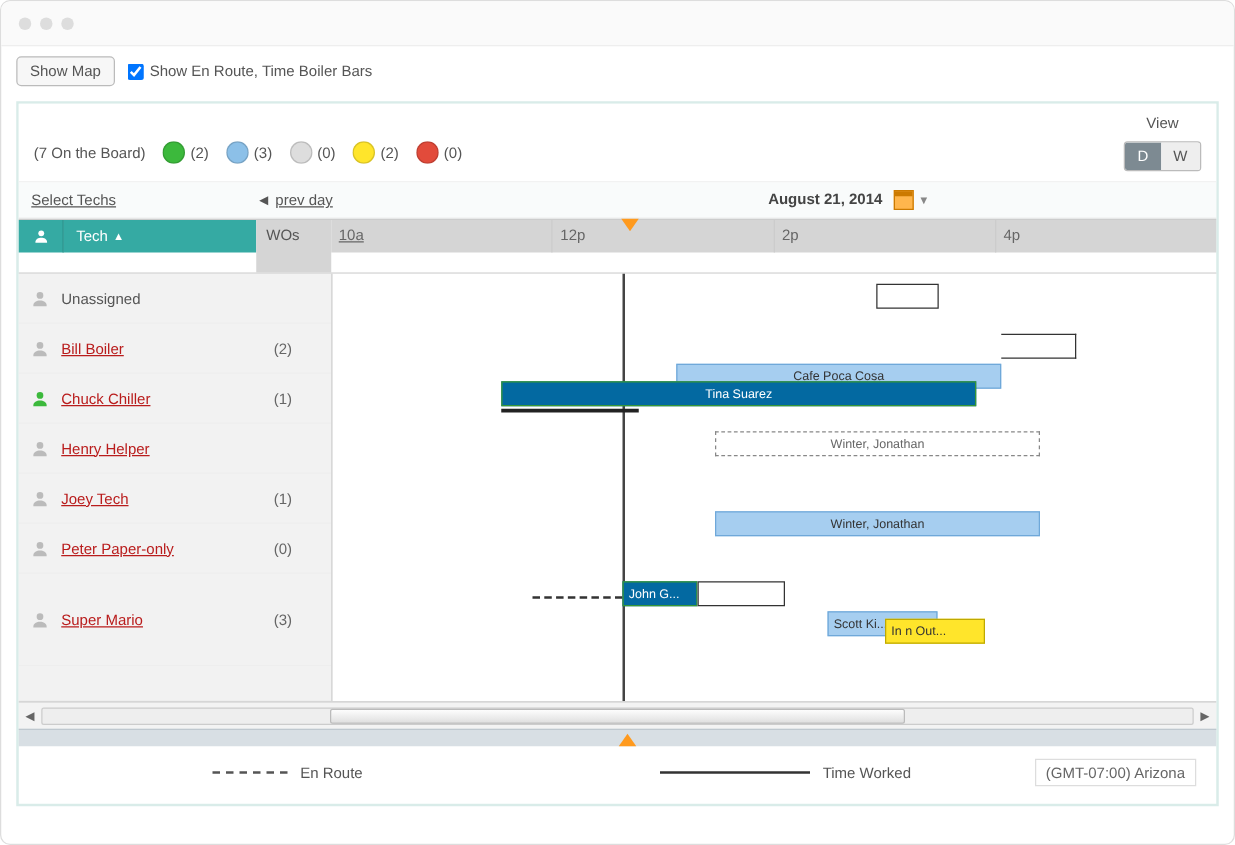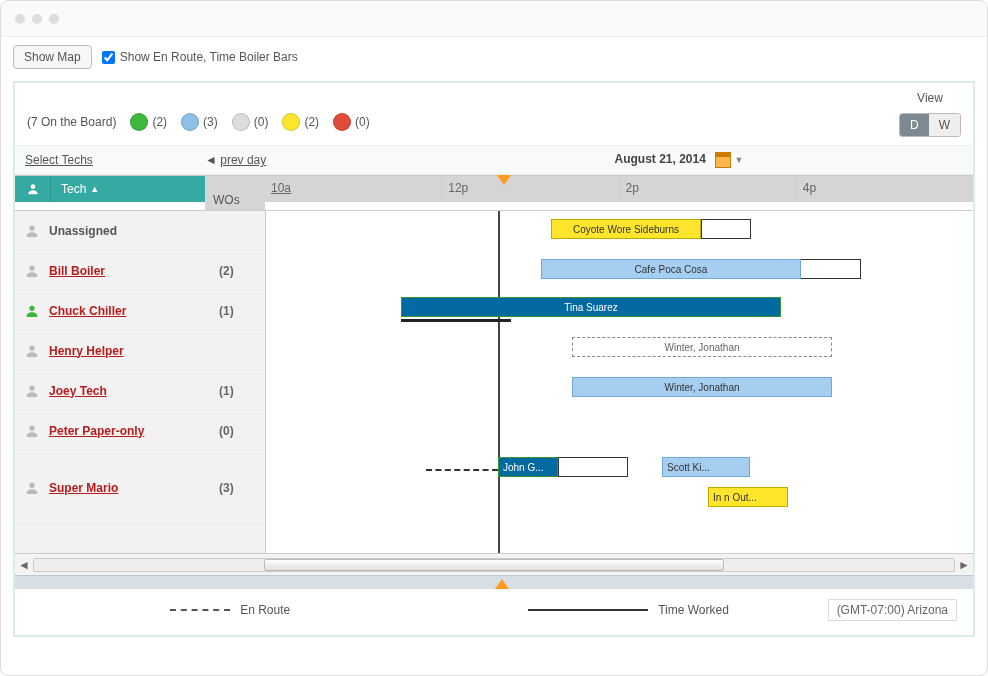--- a/index.html
+++ b/index.html
@@ -77,42 +77,42 @@
 .header-row {
   display: flex; border-top: 1px solid #ccc; border-bottom: 1px solid #ccc;
 }
 .col-icon { width: 36px; background: #35aaa3; border-right: 1px solid #2a8f89;
   display: flex; align-items: center; justify-content: center; height: 26px; }
 .col-tech {
   width: 154px; background: #35aaa3; color: #fff; padding: 5px 10px;
   display: flex; align-items: center; gap: 4px; height: 26px;
 }
 .sort-arrow { font-size: 9px; }
-.col-wo { width: 60px; background: #d5d5d5; padding: 17px 8px; color: #555; height: 16px; }
+.col-wo { width: 60px; background: #d5d5d5; padding: 5px 8px; color: #555; height: 42px; }
 .timeline-head {
   flex: 1; background: #d5d5d5; display: flex; height: 26px; position: relative;
 }
 .time-slot {
   flex: 1; padding: 5px 6px; color: #666; border-left: 1px solid #ccc;
 }
 .time-slot:first-child { border-left: none; text-decoration: underline; }
 
 .marker-top {
   position: absolute; top: -1px; width: 0; height: 0; left: 232px;
   border-left: 7px solid transparent; border-right: 7px solid transparent;
   border-top: 10px solid #ff9a1e;
 }
 
 .body-area { display: flex; position: relative; }
 .left-col {
   width: 250px; background: #f2f2f2;
 }
 .tech-row {
   display: flex; align-items: center; border-bottom: 1px solid #eee;
-  height: 40px; padding: 16px 4px; font-weight: bold;
+  height: 40px; padding: 16px 4px;
 }
 .tech-row.taller { height: 74px; }
 .person-icon {
   width: 26px; display: flex; justify-content: center; color: #aaa;
 }
 .person-icon svg { width: 16px; height: 16px; fill: #bbb; }
 .person-icon.green svg { fill: #3cb93c; }
 .tech-name { flex: 1; padding-left: 4px; }
 .tech-name a { color: #b91c1c; text-decoration: underline; }
 .wo-count { width: 50px; text-align: left; color: #666; padding-left: 8px; }
@@ -124,21 +124,21 @@
 .vline {
   position: absolute; top: 0; bottom: 0; width: 2px; background: #444;
   left: 232px;
 }
 .job {
   position: absolute; height: 20px; border: 1px solid #888;
   font-size: 10px; display: flex; align-items: center; justify-content: center;
   overflow: hidden; padding: 0 4px; white-space: nowrap;
 }
 .job.yellow { background: #ffe52b; border-color: #bfa900; color: #333; }
-.job.blue   { background: #a6cef0; border-color: #6fa8d9; color: #333; }
+.job.blue   { background: #a6cef0; border-color: #6fa8d9; color: #333; margin-top: 24px; }
 .job.green  { background: #0369a1; border-color: #369636; color: #fff; }
 .job.white  { background: #fff; border-color: #333; }
 .job.dashed { background: #fff; border: 1px dashed #888; color: #666; }
 
 .enroute {
   position: absolute; height: 0; border-top: 2px dashed #333;
 }
 .worked {
   position: absolute; height: 3px; background: #222;
 }
@@ -341,21 +341,20 @@
           </div>
           <div class="tech-name"><a>Super Mario</a></div>
           <div class="wo-count">(3)</div>
         </div>
         <div class="spacer-row"></div>
       </div>
 
       <div class="timeline-body">
         <div class="vline"></div>
 
-        <div class="job yellow" style="top:8px; left:285px; width:150px;">Coyote Wore Sideburns</div>
         <div class="job white" style="top:8px; left:435px; width:50px;"></div>
 
         <div class="job blue" style="top:48px; left:275px; width:260px;">Cafe Poca Cosa</div>
         <div class="job white" style="top:48px; left:535px; width:60px; border-left:none;"></div>
 
         <div class="job green" style="top:86px; left:135px; width:380px;">Tina Suarez</div>
         <div class="worked" style="top:108px; left:135px; width:110px;"></div>
 
         <div class="job dashed" style="top:126px; left:306px; width:260px;">Winter, Jonathan</div>
 

